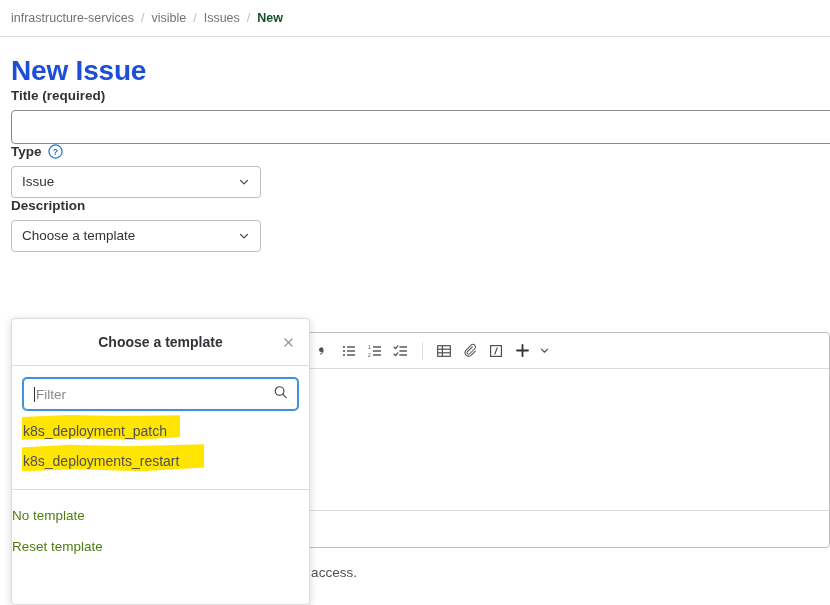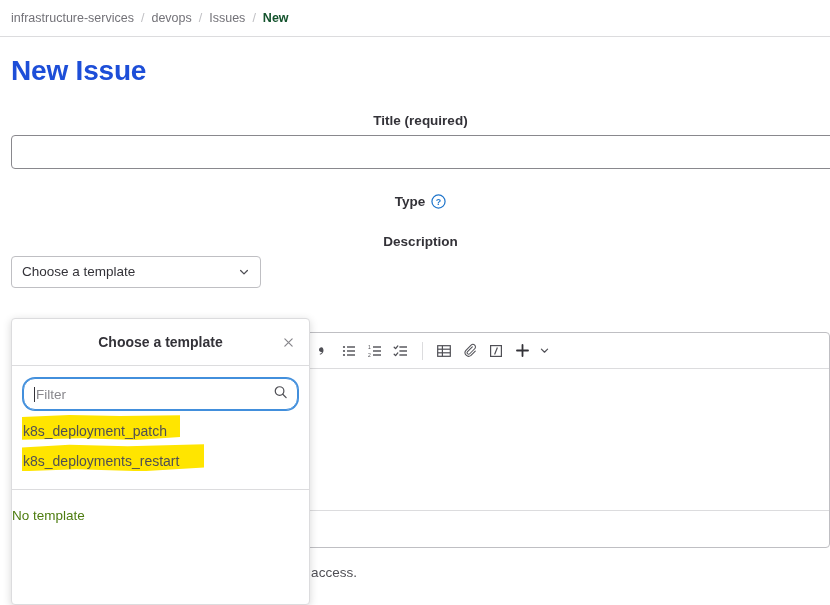--- a/index.html
+++ b/index.html
@@ -24,21 +24,21 @@
   .crumb-sep{font-size:12.5px;color:#bfbfc3;margin:0 7px;}
 
   
   .page{position:absolute;left:11px;top:37px;width:819px;}
   .page-title{
     font-size:28px;font-weight:bold;color:#1d4ed8;
     letter-spacing:-.2px;margin:17px 0 0 0;line-height:1.2;
   }
   .field-label{
     font-size:13.5px;font-weight:bold;color:#333238;
-    margin-top:25px;display:flex;align-items:center;gap:6px;justify-content:center;
+    display:flex;align-items:center;gap:6px;
   }
   .help-icon{display:inline-flex;align-items:center;}
 
   .text-input{
     margin-top:7px;height:34px;width:860px;
     border:1px solid #89888d;border-radius:4px;background:#fff;
     box-sizing:border-box;
   }
   .select-box{
     margin-top:7px;height:32px;width:250px;
@@ -86,21 +86,21 @@
     position:relative;
   }
   .tpl-header-title{font-size:14px;font-weight:bold;color:#333238;}
   .tpl-close{
     position:absolute;right:11px;top:50%;transform:translateY(-50%);
     width:20px;height:20px;display:flex;align-items:center;justify-content:center;
     color:#89888d;font-size:17px;line-height:1;
   }
   .tpl-filter-wrap{padding:12px 11px 6px 11px;}
   .tpl-filter{
-    position:relative;height:32px;border:1px solid #428fdc;border-radius:12px;
+    position:relative;height:32px;border:1px solid #428fdc;border-radius:4px;
     box-shadow:0 0 0 1px #428fdc;
     display:flex;align-items:center;padding:0 10px;box-sizing:border-box;background:#fff;
   }
   .tpl-filter .caret{
     width:1px;height:15px;background:#333238;margin-right:1px;
   }
   .tpl-placeholder{font-size:13.5px;color:#89888d;}
   .tpl-search-icon{position:absolute;right:9px;top:50%;transform:translateY(-50%);color:#4f4f55;}
 
   .tpl-group-label{
@@ -124,21 +124,21 @@
   .tpl-foot-pad{height:10px;}
 </style>
 </head>
 <body>
 
 <div class="app">
 
   <div class="breadcrumb-bar">
     <span class="crumb">infrastructure-services</span>
     <span class="crumb-sep">/</span>
-    <span class="crumb">devops</span>
+    <span class="crumb">visible</span>
     <span class="crumb-sep">/</span>
     <span class="crumb">Issues</span>
     <span class="crumb-sep">/</span>
     <span class="crumb current">New</span>
   </div>
 
   <div class="page">
     <div class="page-title">New Issue</div>
 
     <div class="field-label">
@@ -146,20 +146,28 @@
     </div>
     <div class="text-input"></div>
 
     <div class="field-label">
       <span>Type</span>
       <span class="help-icon">
         <svg width="15" height="15" viewBox="0 0 16 16">
           <circle cx="8" cy="8" r="7" fill="none" stroke="#1f75cb" stroke-width="1.3"></circle>
           <text x="8" y="11.6" font-size="9.5" font-family="Liberation Sans, sans-serif" fill="#1f75cb" text-anchor="middle">?</text>
         </svg>
+      </span>
+    </div>
+    <div class="select-box">
+      <span>Issue</span>
+      <span class="chev">
+        <svg width="12" height="12" viewBox="0 0 16 16">
+            <path d="M3.5 6 L8 10.5 L12.5 6" fill="none" stroke="#4f4f55" stroke-width="1.7" stroke-linecap="round" stroke-linejoin="round"></path>
+          </svg>
       </span>
     </div>
 
     <div class="field-label">
       <span>Description</span>
     </div>
     <div class="select-box">
       <span>Choose a template</span>
       <span class="chev">
         <svg width="12" height="12" viewBox="0 0 16 16">
@@ -270,15 +278,16 @@
       <span class="txt">k8s_deployment_patch</span>
     </div>
     <div class="tpl-item">
       <span class="hl hl-2"></span>
       <span class="txt">k8s_deployments_restart</span>
     </div>
 
     <div class="tpl-divider"></div>
     <div class="tpl-foot-pad"></div>
     <div class="tpl-foot-item">No template</div>
+    <div class="tpl-foot-item">Reset template</div>
   </div>
 
 </div>
 
 </body></html>

